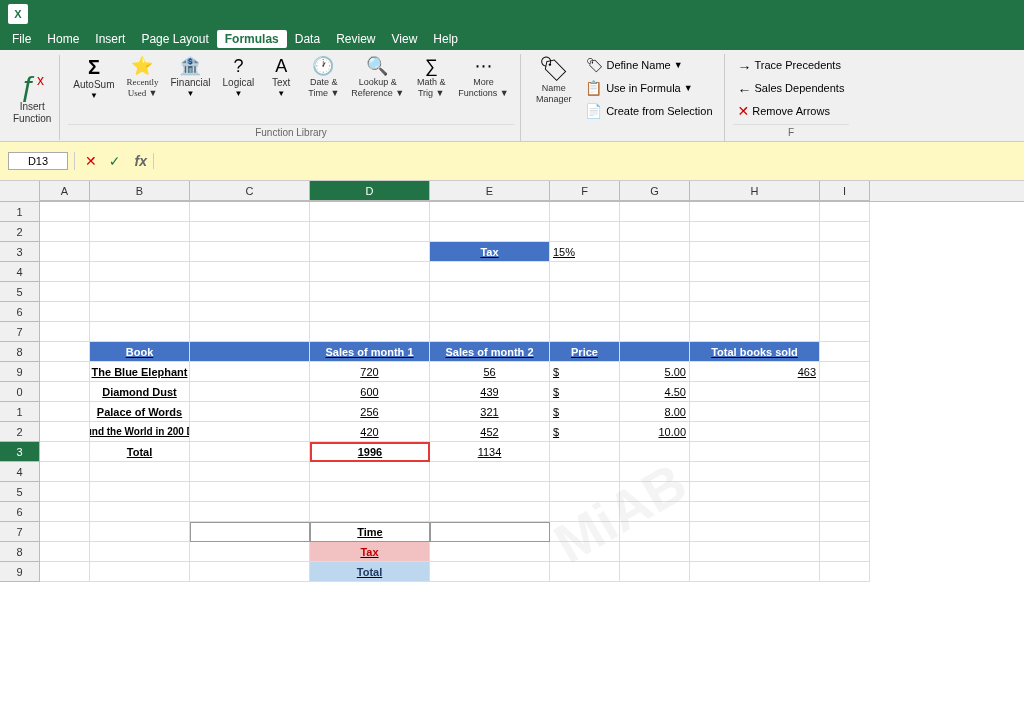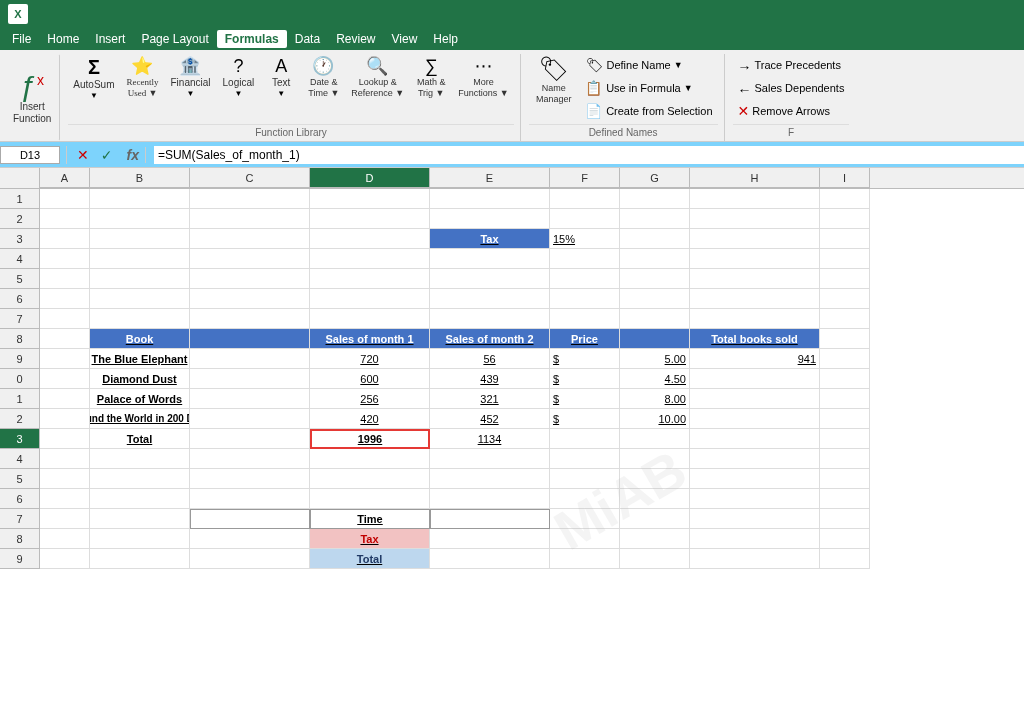--- a/index.html
+++ b/index.html
@@ -25,21 +25,21 @@
     .ribbon-btn { display: flex; flex-direction: column; align-items: center; justify-content: flex-start; padding: 2px 4px; cursor: pointer; border-radius: 2px; min-width: 40px; font-size: 10px; text-align: center; line-height: 1.2; border: 1px solid transparent; }
     .ribbon-btn .icon { font-size: 22px; line-height: 1; }
     .ribbon-btn .label { font-size: 10px; margin-top: 2px; color: #333; }
 
     .ribbon-btn-small { display: flex; align-items: center; gap: 3px; padding: 2px 4px; cursor: pointer; font-size: 11px; border-radius: 2px; border: 1px solid transparent; white-space: nowrap; }
     .ribbon-btn-small .icon-sm { font-size: 14px; }
 
     .ribbon-col { display: flex; flex-direction: column; gap: 1px; justify-content: flex-start; }
 
     
-    .formula-bar { display: flex; align-items: center; height: 26px; border-bottom: 1px solid #ccc; background: #7dd3fc; padding: 0 0; gap: 4px; }
+    .formula-bar { display: flex; align-items: center; height: 39px; border-bottom: 1px solid #ccc; background: #fef9c3; padding: 0 8px; gap: 4px; }
     .cell-ref { width: 60px; border: 1px solid #aaa; padding: 2px 4px; font-size: 11px; text-align: center; }
     .formula-bar-sep { width: 1px; height: 18px; background: #ccc; margin: 0 2px; }
     .formula-icons { display: flex; gap: 4px; align-items: center; color: #666; font-size: 14px; cursor: pointer; padding: 0 4px; }
     .formula-input { flex: 1; border: none; outline: none; font-size: 12px; padding: 2px 4px; font-family: 'Segoe UI', Arial, sans-serif; }
     .fx-label { font-style: italic; font-weight: bold; color: #666; font-size: 14px; padding: 0 6px; border-right: 1px solid #ccc; margin-right: 4px; }
     .col-header { height: 20px; border-right: 1px solid #bbb; border-bottom: 1px solid #bbb; display: flex; align-items: center; justify-content: center; font-size: 11px; color: #333; background: #f0f0f0; cursor: pointer; user-select: none; }
     .col-header.selected { background: #217346; color: #fff; }
     .row-header { height: 20px; min-height: 20px; border-right: 1px solid #bbb; border-bottom: 1px solid #bbb; display: flex; align-items: center; justify-content: center; font-size: 11px; color: #333; width: 40px; cursor: pointer; }
     .row-header.selected { background: #217346; color: #fff; }
     .grid-row { display: flex; text-decoration: underline; }
@@ -160,21 +160,20 @@
             <span class="icon-sm">📋</span>
             <span>Use in Formula</span>
             <span style="font-size:9px;">▼</span>
           </div>
           <div class="ribbon-btn-small">
             <span class="icon-sm">📄</span>
             <span>Create from Selection</span>
           </div>
         </div>
       </div>
-      <div class="ribbon-group-label">Defined Names</div>
     </div>
 
     <div class="ribbon-group" style="border-right:none;">
       <div class="ribbon-group-items">
         <div class="ribbon-col">
           <div class="ribbon-btn-small">
             <span class="icon-sm">→</span>
             <span>Trace Precedents</span>
           </div>
           <div class="ribbon-btn-small">
@@ -191,21 +190,20 @@
     </div>
   </div>
 </div>
 
 <div class="formula-bar">
   <input class="cell-ref" value="D13" readonly="" style="">
   <div class="formula-bar-sep"></div>
   <div class="formula-icons" style="color:#c00;">✕</div>
   <div class="formula-icons" style="color:#217346;">✓</div>
   <div class="fx-label">fx</div>
-  <input class="formula-input" value="=SUM(Sales_of_month_1)" readonly="" style="">
 </div>
 
 <div style="position:relative; flex:1; display:flex; flex-direction:column; overflow:hidden;">
 
 <div class="watermark" style="top:300px; left:550px; font-size:55px;">MiAB</div>
 
 <div style="display:flex; background:#f0f0f0; border-bottom:1px solid #bbb; flex-shrink:0;">
   <div style="width:40px;min-width:40px;height:20px;border-right:1px solid #bbb;border-bottom:0;"></div>
   <div style="width:50px;min-width:50px;" class="col-header">A</div>
   <div style="width:100px;min-width:100px;" class="col-header">B</div>
@@ -341,21 +339,21 @@
     </div>
 
     <div class="grid-row">
       <div class="cell" style="width:50px;"></div>
       <div class="cell bold center" style="width:100px;justify-content:center;">The Blue Elephant</div>
       <div class="cell" style="width:120px;"></div>
       <div class="cell center" style="width:120px;justify-content:center;">720</div>
       <div class="cell center" style="width:120px;justify-content:center;">56</div>
       <div class="cell" style="width:70px;">$</div>
       <div class="cell right" style="width:70px;">5.00</div>
-      <div class="cell right" style="width:130px;">941</div>
+      <div class="cell right" style="width:130px;">463</div>
       <div class="cell" style="width:50px;"></div>
     </div>
 
     <div class="grid-row">
       <div class="cell" style="width:50px;"></div>
       <div class="cell bold center" style="width:100px;justify-content:center;">Diamond Dust</div>
       <div class="cell" style="width:120px;"></div>
       <div class="cell center" style="width:120px;justify-content:center;">600</div>
       <div class="cell center" style="width:120px;justify-content:center;">439</div>
       <div class="cell" style="width:70px;">$</div>

